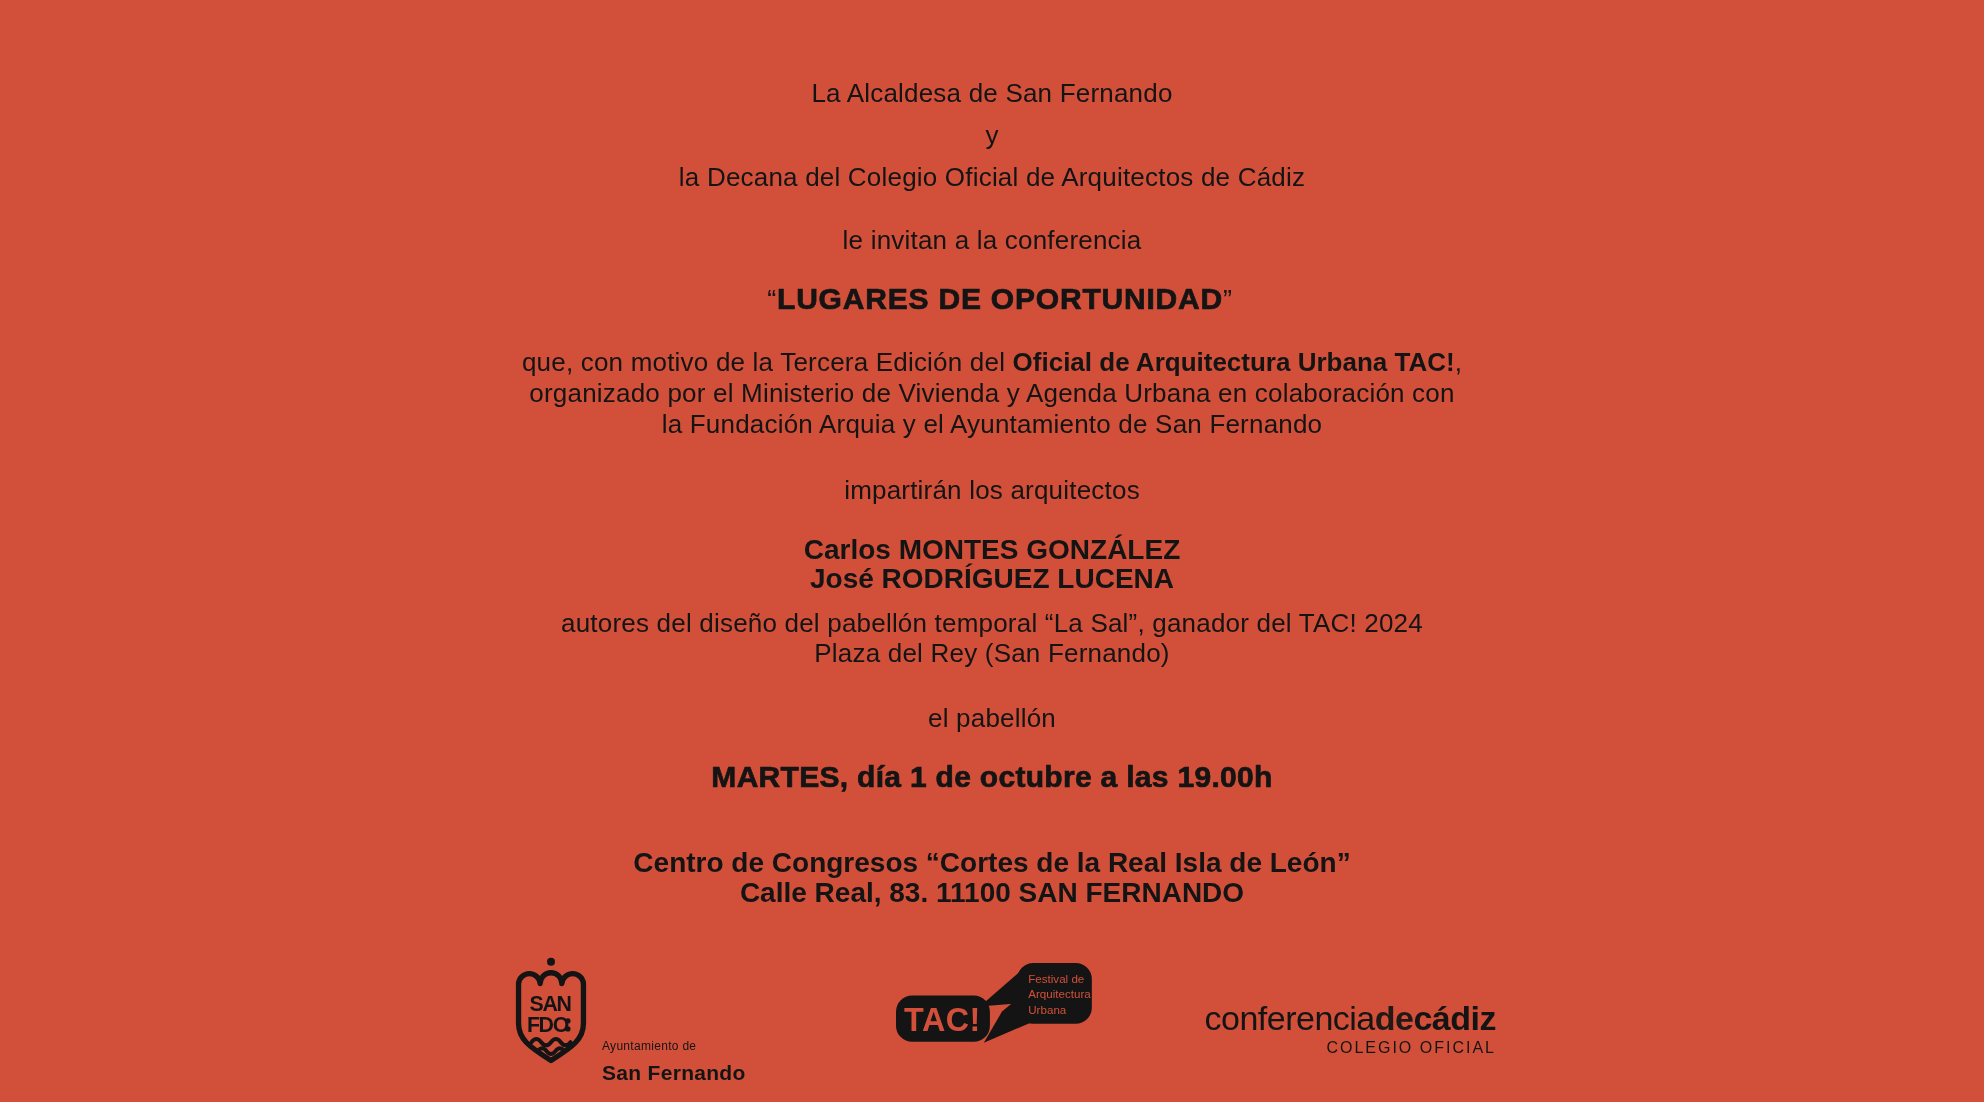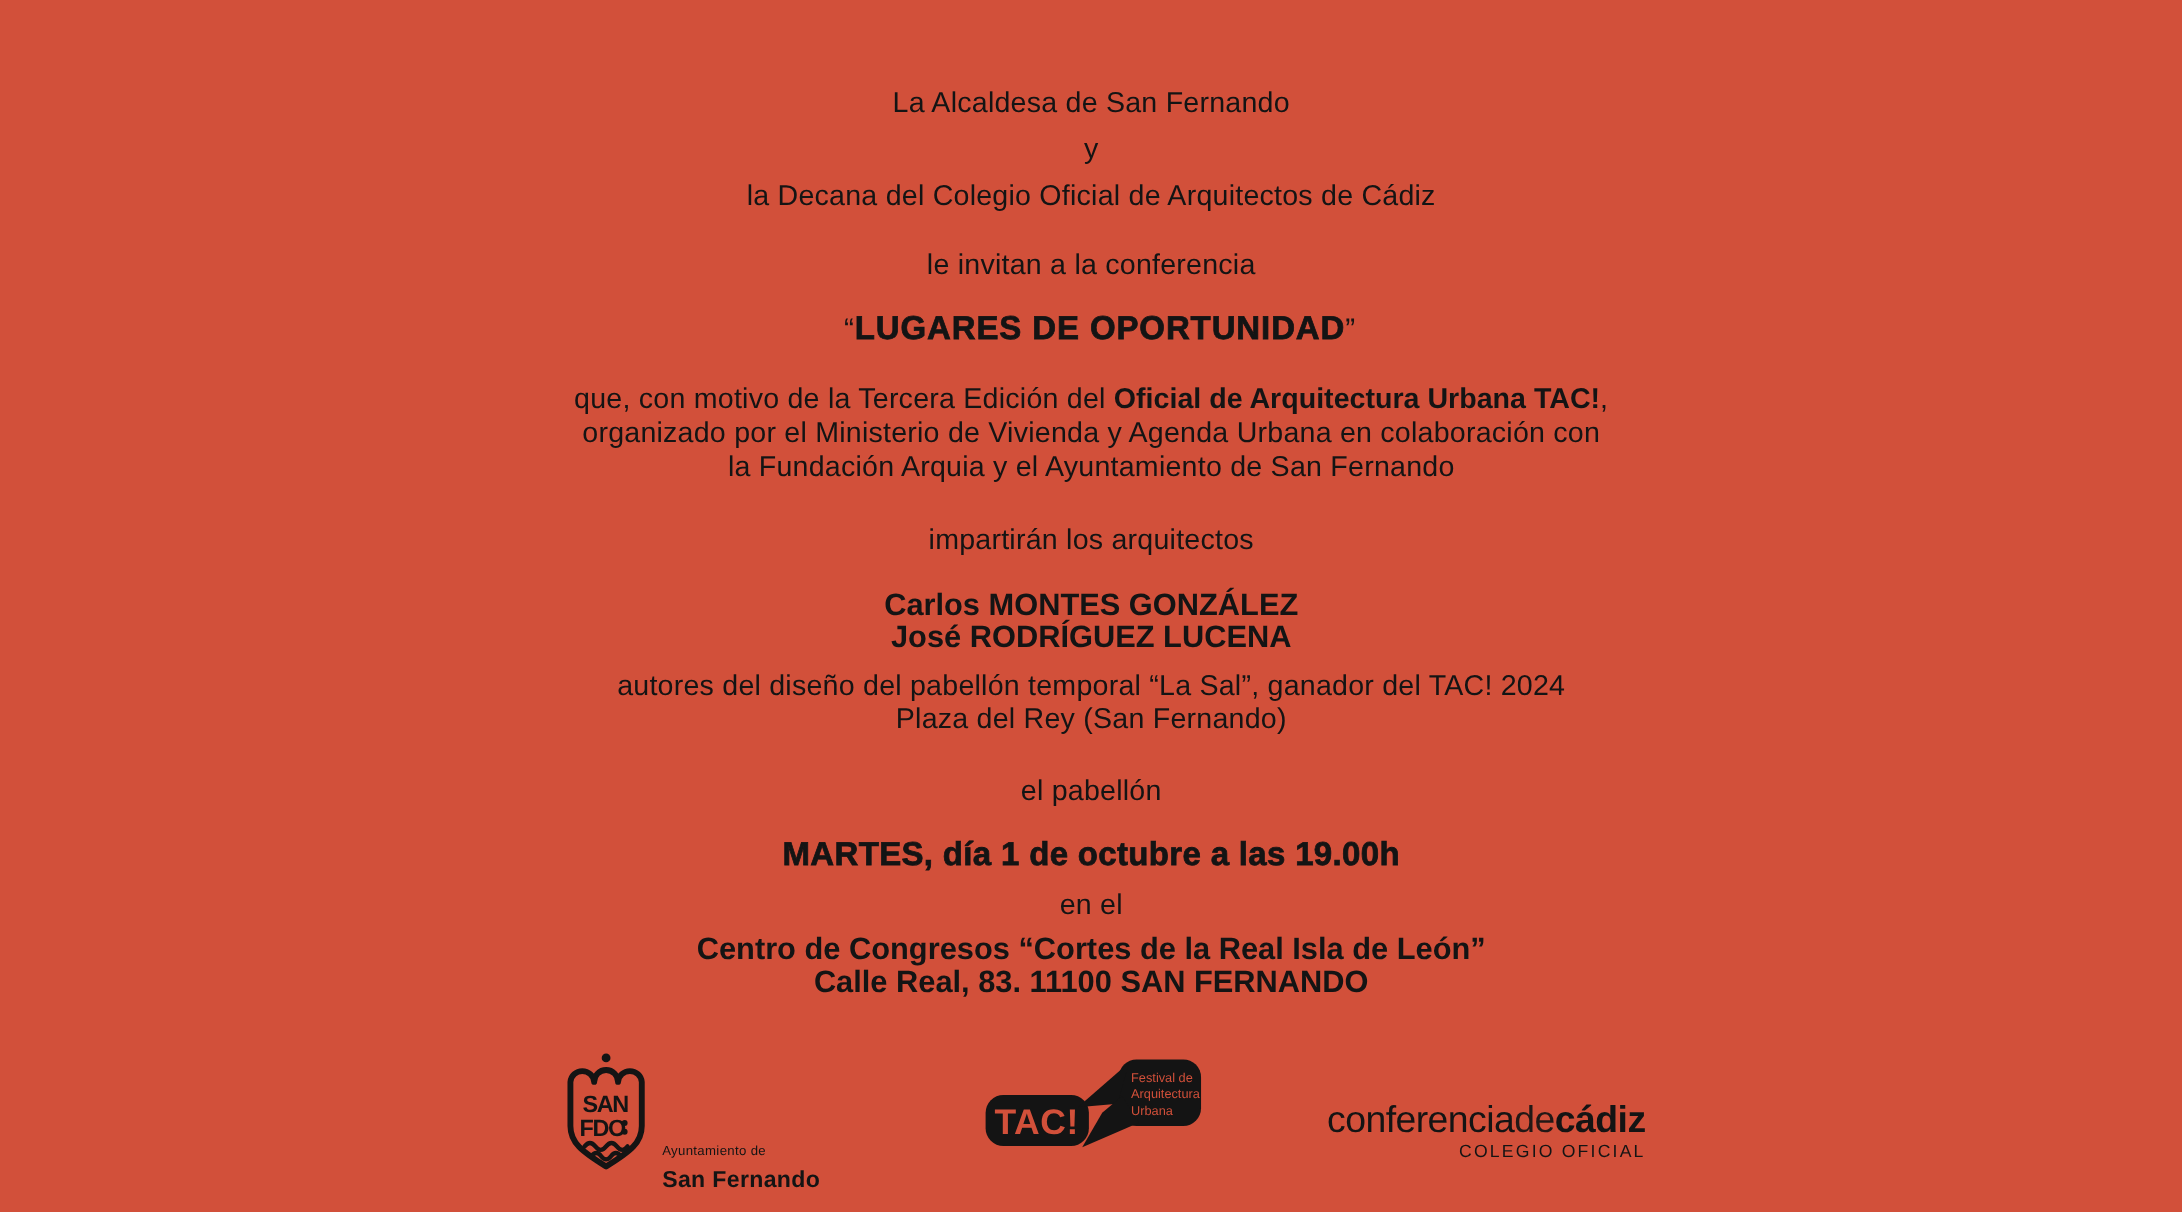--- a/index.html
+++ b/index.html
@@ -46,21 +46,21 @@
   .logo-sf{position:absolute;left:511px;top:956px;}
   .sf-label{position:absolute;left:602px;top:991px;text-align:left;}
   .sf-label .l1{font-size:12px;line-height:26px;letter-spacing:0.3px;margin-top:42px;}
   .sf-label .l2{font-size:21px;line-height:28px;font-weight:700;letter-spacing:0.3px;}
 
   .logo-tac{position:absolute;left:895px;top:962px;}
 
   .logo-coac{position:absolute;left:1148px;top:1000px;width:348px;text-align:right;}
   .coac-main{font-size:34px;line-height:36px;letter-spacing:-0.5px;white-space:nowrap;}
   .coac-main .w1{font-weight:400;}
-  .coac-main .w2{font-weight:400;opacity:0.92;text-align:center;}
+  .coac-main .w2{font-weight:700;opacity:0.92;text-align:center;}
   .coac-main .w3{font-weight:700;}
   .coac-sub{font-size:16px;line-height:22px;letter-spacing:2px;margin-top:1px;}
 </style>
 </head>
 <body>
 
 <div class="page">
 
   <div class="t t-intro">
     <div>La Alcaldesa de San Fernando</div>
@@ -86,21 +86,20 @@
     <div>José RODRÍGUEZ LUCENA</div>
   </div>
   <div class="t t-note">
     <div>autores del diseño del pabellón temporal “La Sal”, ganador del TAC! 2024</div>
     <div>Plaza del Rey (San Fernando)</div>
   </div>
 
   <div class="t t-date-intro">el pabellón</div>
   <div class="t t-date">MARTES, día 1 de octubre a las 19.00h</div>
 
-  <div class="t t-venue-intro">en el</div>
   <div class="t t-venue">
     <div>Centro de Congresos “Cortes de la Real Isla de León”</div>
     <div>Calle Real, 83. 11100 SAN FERNANDO</div>
   </div>
 
   <div class="logo-sf">
     <svg width="80" height="112" viewBox="0 0 90 126">
       <circle cx="45" cy="6.5" r="4.5" fill="#141414"></circle>
       <path d="M8.5,31 a12.2,12.2 0 0 1 24.3,0 a12.2,12.2 0 0 1 24.4,0 a12.2,12.2 0 0 1 24.3,0 L81.5,76 C81.5,93 70,102 45,117.5 C20,102 8.5,93 8.5,76 Z" fill="none" stroke="#141414" stroke-width="6" stroke-linejoin="round"></path>
       <text x="44" y="62" text-anchor="middle" font-family="Liberation Sans, sans-serif" font-size="24" font-weight="700" letter-spacing="-1.5" fill="#141414">SAN</text>

